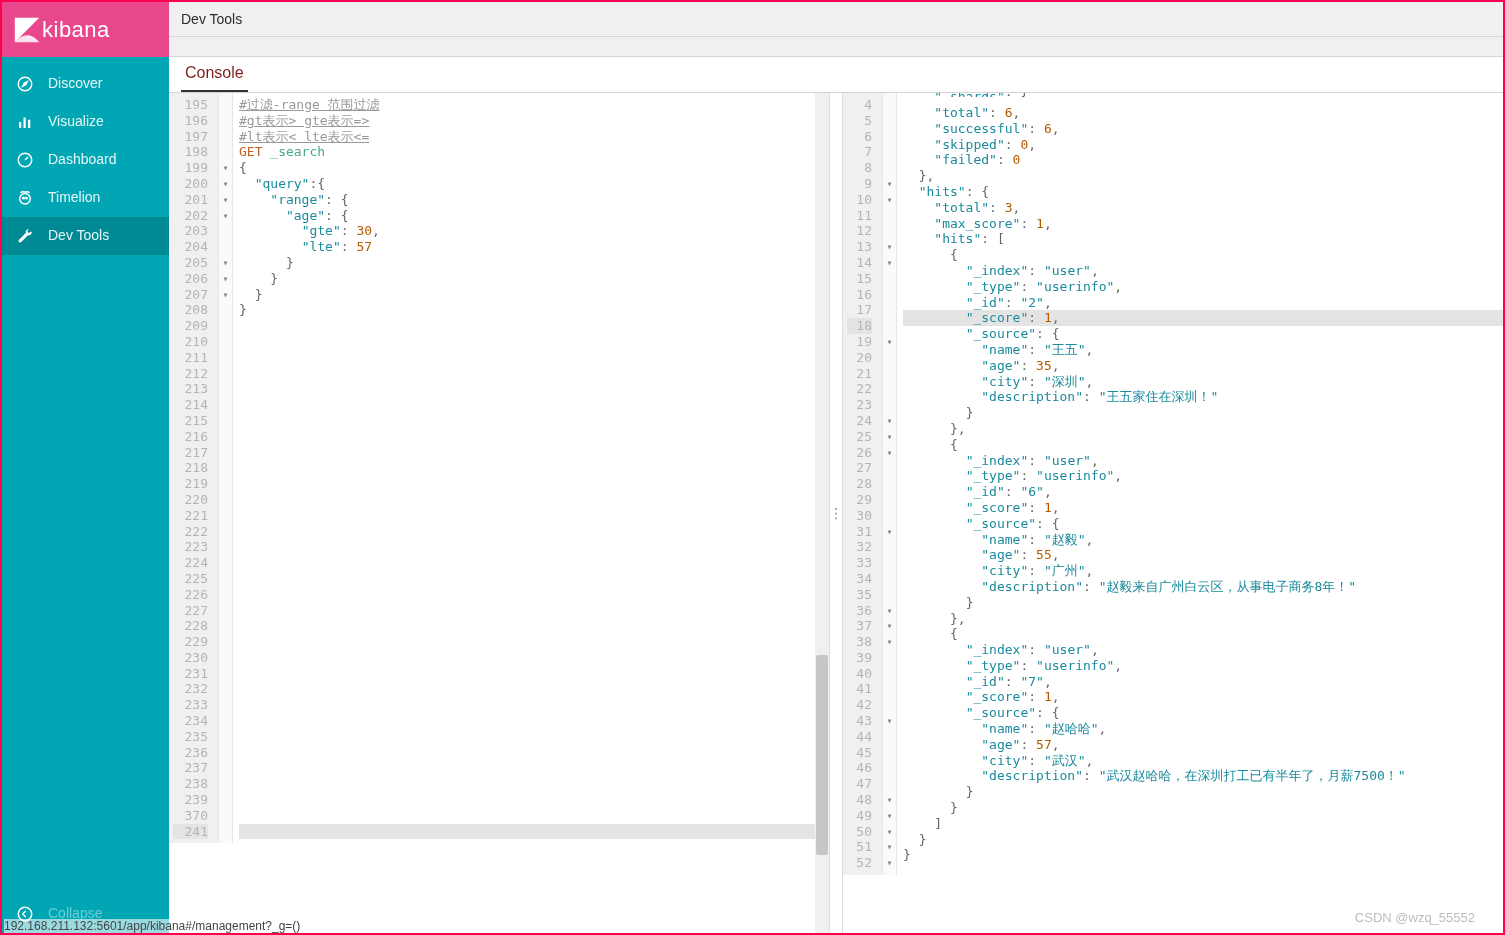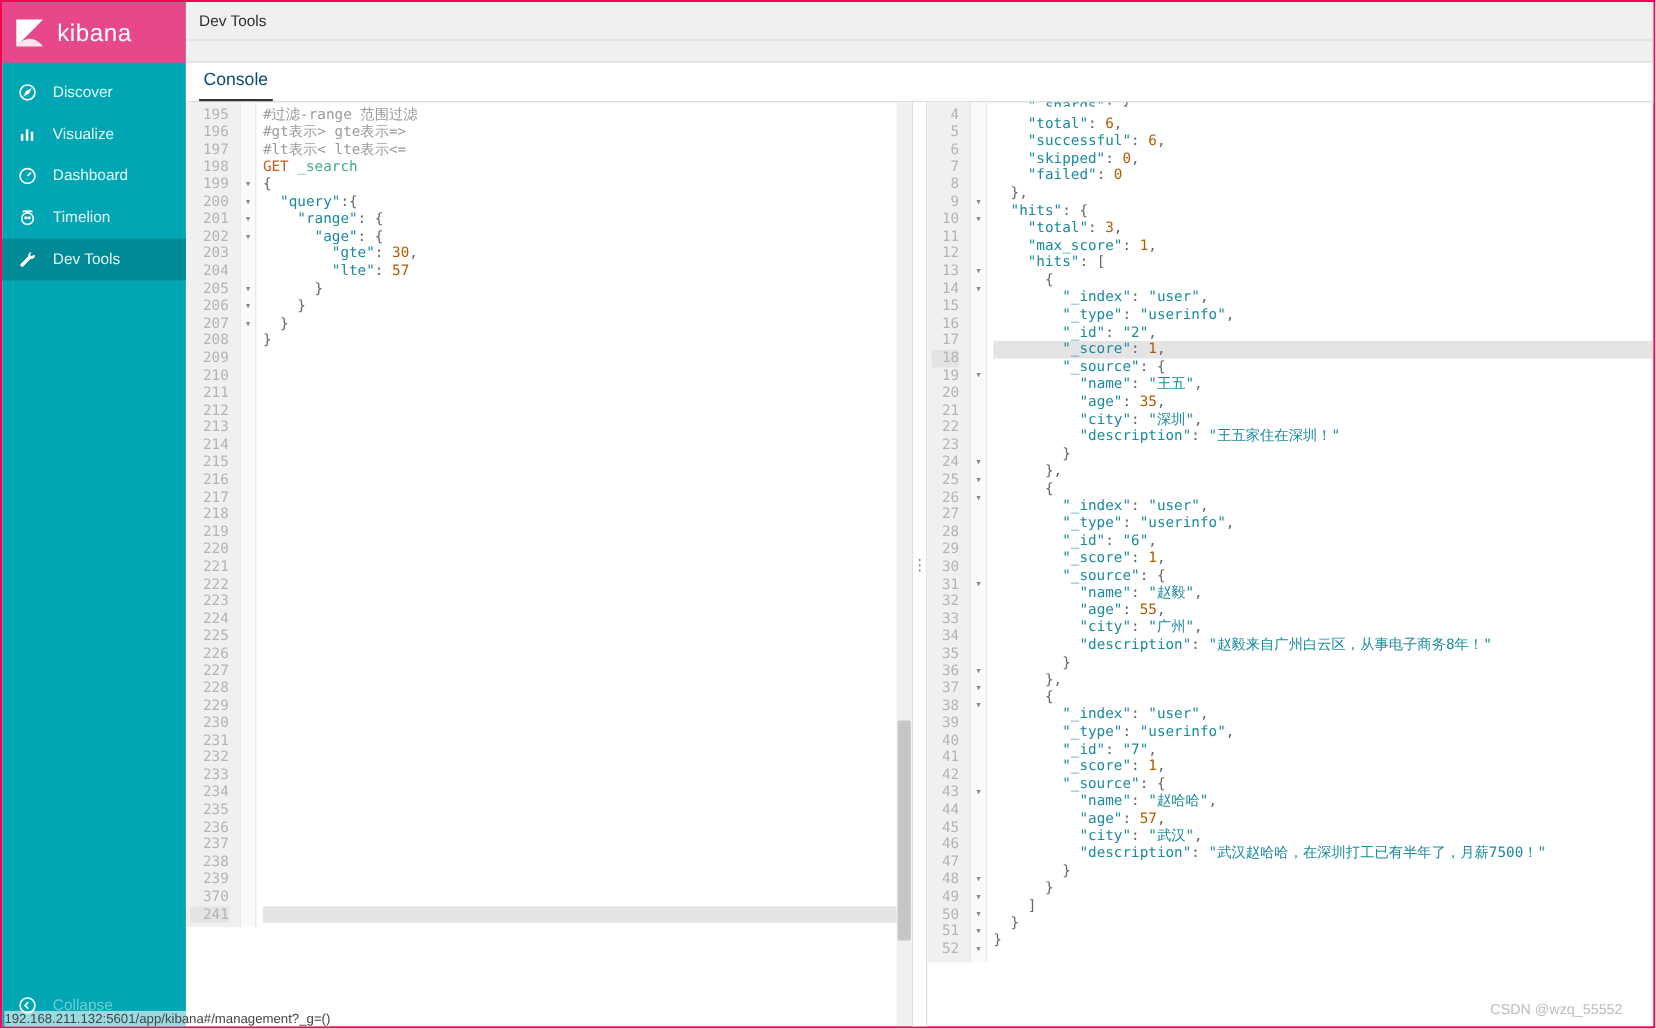--- a/index.html
+++ b/index.html
@@ -1,44 +1,44 @@
 <!DOCTYPE html>
 <html><head>
 <meta charset="utf-8">
 <style>
 * { margin: 0; padding: 0; box-sizing: border-box; }
 body { font-family: "Helvetica Neue", Helvetica, Arial, sans-serif; font-size: 14px; color: #2d2d2d; overflow: hidden; height: 100vh; }
 .app { display: flex; height: 100vh; border: 2px solid #ff0050; }
 .sidebar { width: 167px; background: #00a6b3; color: #fff; display: flex; flex-direction: column; flex-shrink: 0; }
-.logo-row { height: 55px; background: #e8488b; display: flex; align-items: center; padding-left: 10px; gap: 10px; }
+.logo-row { height: 55px; background: #e8488b; display: flex; align-items: center; padding-left: 10px; gap: 0; }
 .logo-icon { width: 30px; height: 30px; }
 .logo-text { font-size: 22px; font-weight: 400; letter-spacing: 0.5px; }
 .nav { flex: 1; padding-top: 8px; }
 .nav-item { display: flex; gap: 14px; padding: 10px 14px; cursor: pointer; font-size: 14px; color: #e5f7f8; }
 .nav-item.active { background: #008a95; }
 .nav-item svg, .nav-item .nav-ico { width: 18px; height: 18px; flex-shrink: 0; }
 .sidebar-footer { padding: 10px 14px; display: flex; align-items: flex-start; gap: 14px; color: #d7f2f4; }
 .sidebar-footer svg { width: 18px; height: 18px; }
 .main { flex: 1; display: flex; flex-direction: column; min-width: 0; }
 .topbar { height: 35px; background: #f0f0f0; border-bottom: 1px solid #d4d4d4; display: flex; align-items: center; padding-left: 12px; font-size: 14px; color: #2d2d2d; }
 .sub-toolbar { height: 20px; background: #f0f0f0; border-bottom: 1px solid #d4d4d4; }
 .tabs { height: 36px; display: flex; align-items: flex-end; padding-left: 12px; background: #fff; border-bottom: 1px solid #d4d4d4; }
-.tab { padding: 8px 4px; border-bottom: 2px solid #333; font-size: 16px; color: #0c4a6e; }
+.tab { padding: 8px 4px; border-bottom: 2px solid #333; font-size: 16px; color: #7f1d1d; }
 .panes { flex: 1; display: flex; min-height: 0; position: relative; }
 .pane { flex: 1; overflow: auto; position: relative; min-width: 0; }
 .editor { display: flex; font-family: Menlo, Monaco, Consolas, monospace; font-size: 13px; line-height: 15.8px; }
 .gutter { background: #f0f0f0; color: #b4b4b4; text-align: right; padding: 4px 10px 4px 4px; user-select: none; min-width: 50px; border-right: 1px solid #e5e5e5; }
 .gutter-out { min-width: 40px; }
 .gutter div { white-space: pre; }
 .fold-gutter { width: 14px; background: #fafafa; color: #888; font-size: 10px; padding-top: 4px; user-select: none; border-right: 1px solid #e5e5e5; }
 .fold-gutter div { height: 15.8px; text-align: center; }
 .code { flex: 1; padding: 4px 0 4px 6px; white-space: pre; }
 .code-line { height: 15.8px; }
 .code-line.hl, .gutter div.hl { background: #e4e4e4; }
-.cm-comment { color: #999; }
+.cm-comment { color: #999; text-decoration: underline; }
 .cm-method { color: #c06020; }
 .cm-url { color: #4a8; }
 .cm-key { color: #1a8a9c; }
 .cm-string { color: #1a8a9c; }
 .cm-num { color: #b35900; }
 .cm-punc { color: #666; }
 .splitter { width: 14px; background: #fff; display: flex; align-items: center; justify-content: center; border-left: 1px solid #ddd; border-right: 1px solid #ddd; color: #888; cursor: col-resize; }
 .pane-left-scroll { position: absolute; right: 0; top: 0; bottom: 0; width: 14px; background: #f0f0f0; }
 .pane-left-scroll .thumb { position: absolute; left: 1px; right: 1px; top: 562px; height: 200px; background: #c6c6c6; border-radius: 2px; }
 .status { position: absolute; bottom: 2px; left: 4px; font-size: 12px; color: #444; background: rgba(255,255,255,0.6); }

